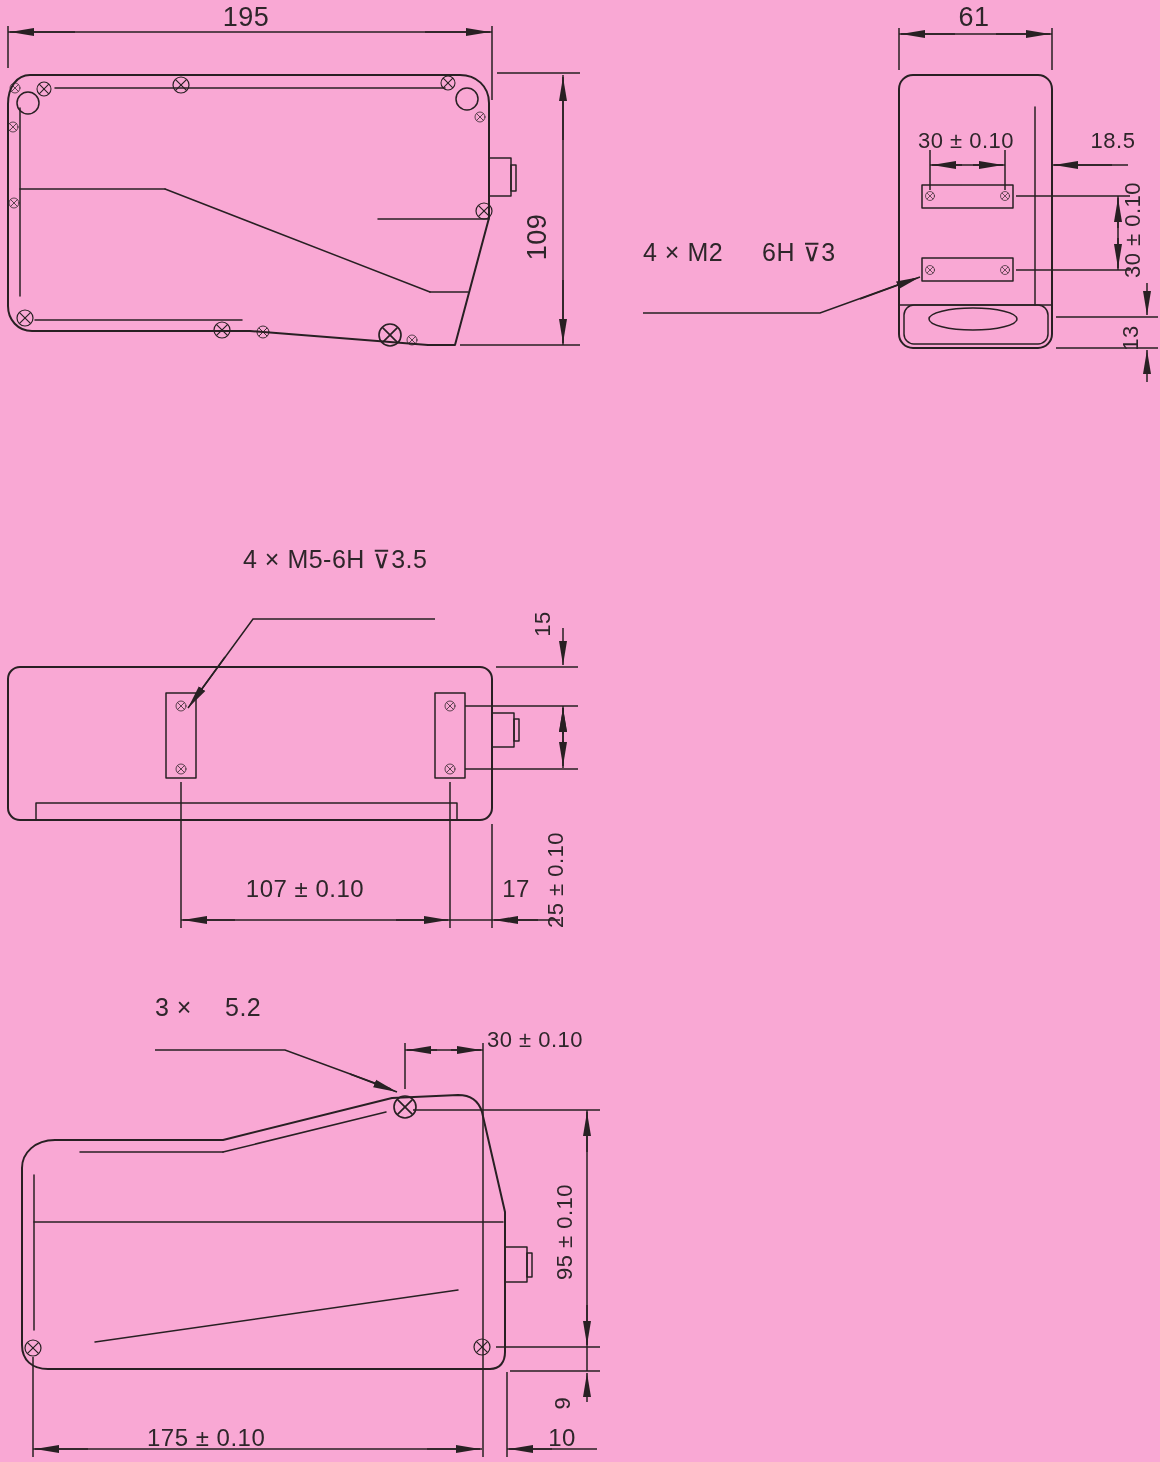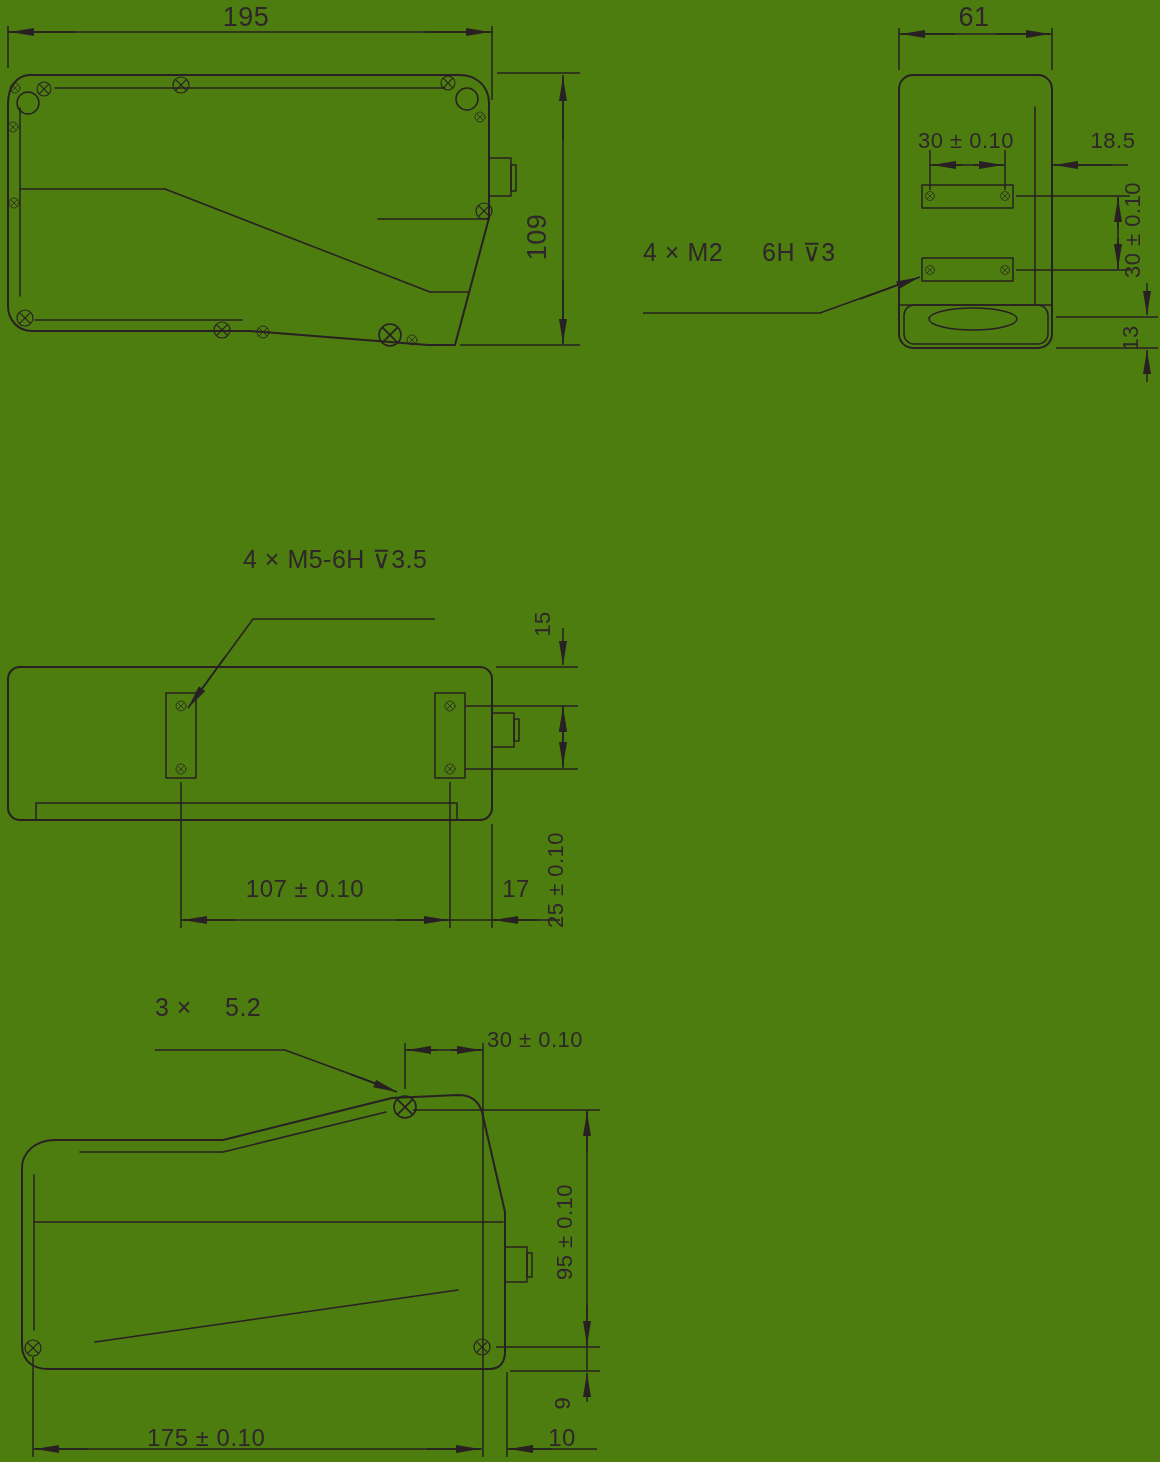--- a/index.html
+++ b/index.html
@@ -1,16 +1,16 @@
 <!DOCTYPE html>
 <html><head>
 <meta charset="utf-8">
 <style>
   html,body{margin:0;padding:0;background:#000;}
-  .stage{position:relative;width:1160px;height:1462px;background:#4d7c0f;overflow:hidden;
+  .stage{position:relative;width:1160px;height:1462px;background:#f9a8d4;overflow:hidden;
          font-family:"Liberation Sans","DejaVu Sans",sans-serif;}
   svg{display:block}
   .ln{stroke:#282023;stroke-width:2;fill:none;stroke-linecap:round;stroke-linejoin:round;}
   .thin{stroke-width:1.5;}
   .dim{stroke:#262022;stroke-width:1.5;fill:none;stroke-linecap:butt;}
   text{fill:#2e262a;letter-spacing:0.5px;}
   .t27{font-size:27px;} .t25{font-size:25px;} .t24{font-size:24px;} .t22{font-size:22px;}
 </style>
 </head>
 <body>

